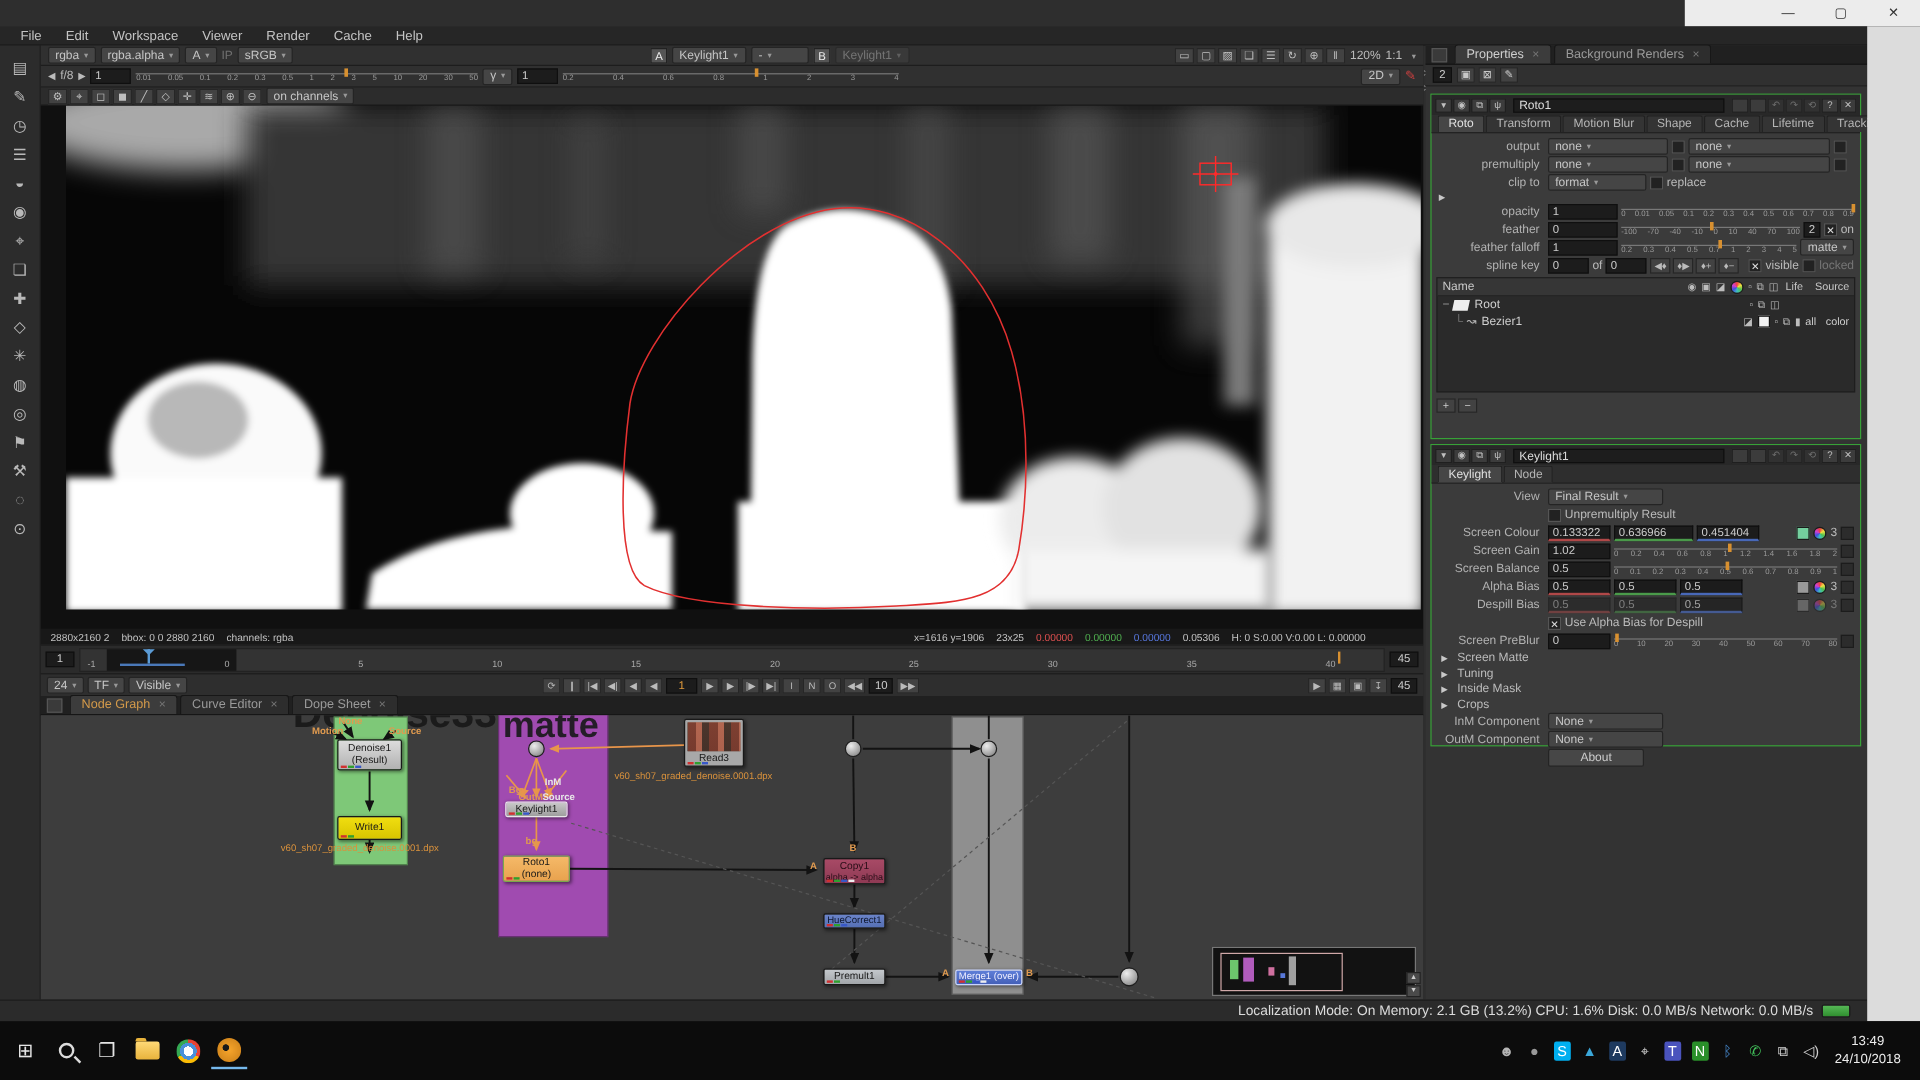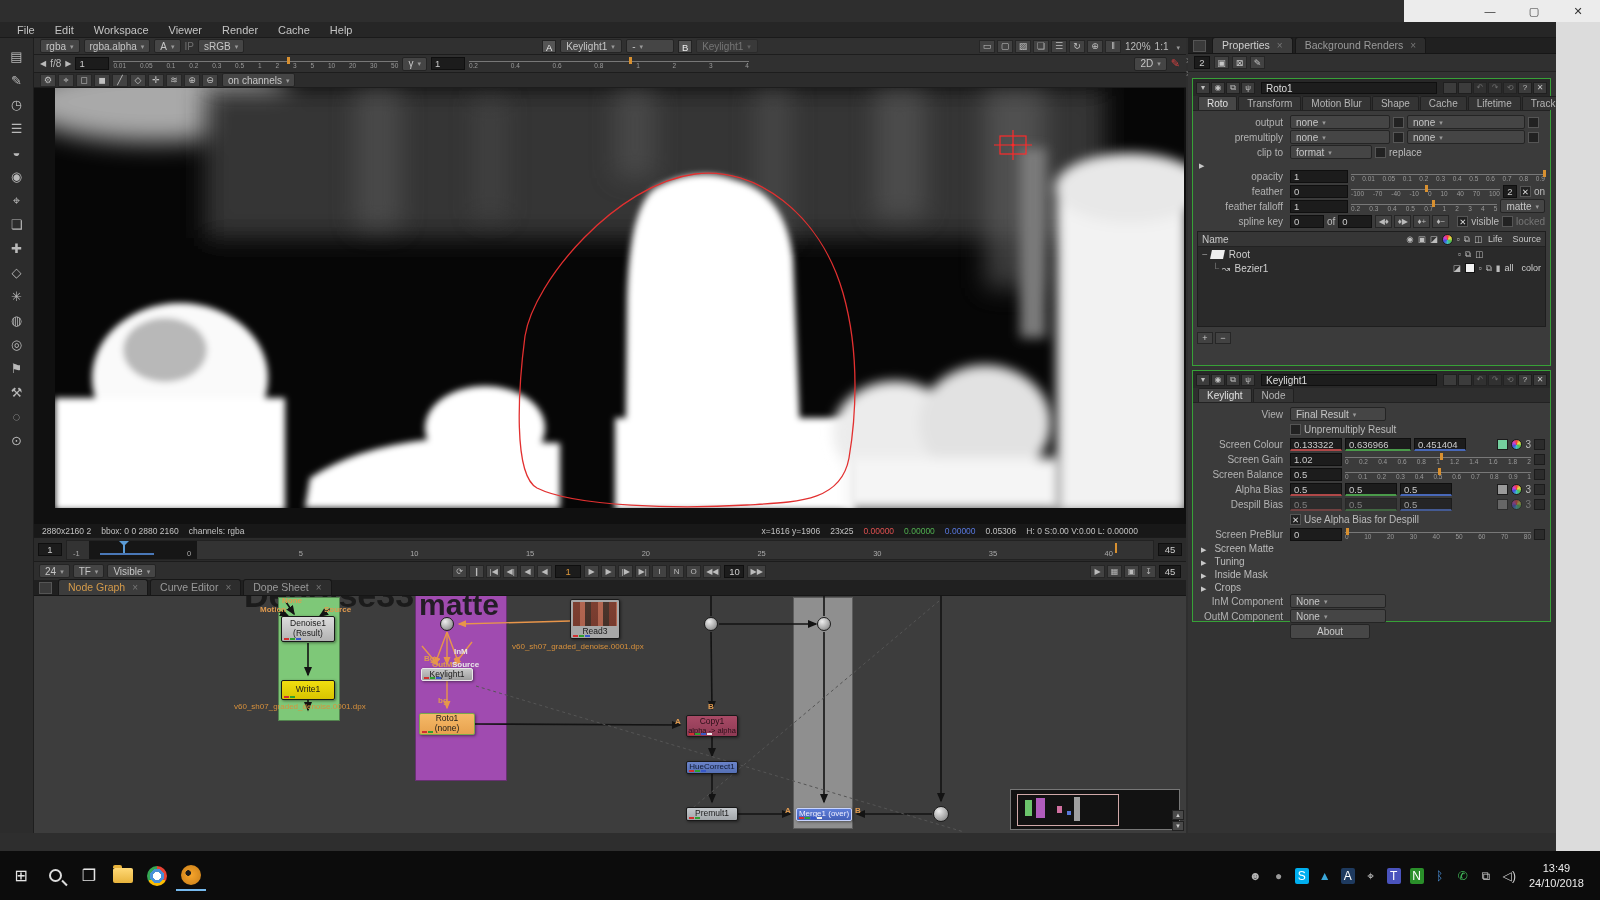--- a/index.html
+++ b/index.html
@@ -928,20 +928,24 @@
           <span class="btn dd" style="width:96px">None</span>
           </div>
         <div class="prow">
             <span class="plabel"></span>
           <span class="aboutbtn">About</span>
           </div>
       </div>
     </div>
   </div>
 
+  <div id="statusbar" class="abs">
+    <span>Localization Mode: On Memory: 2.1 GB (13.2%) CPU: 1.6% Disk: 0.0 MB/s Network: 0.0 MB/s</span>
+    <span class="gbadge"></span>
+  </div>
 
   <div id="deskstrip" class="abs"></div>
 
   <div id="taskbar" class="abs">
     <span class="ticon">⊞</span>
     <span class="ticon">
         <span class="search"></span>
       </span>
     <span class="ticon">❐</span>
     <span class="ticon">

